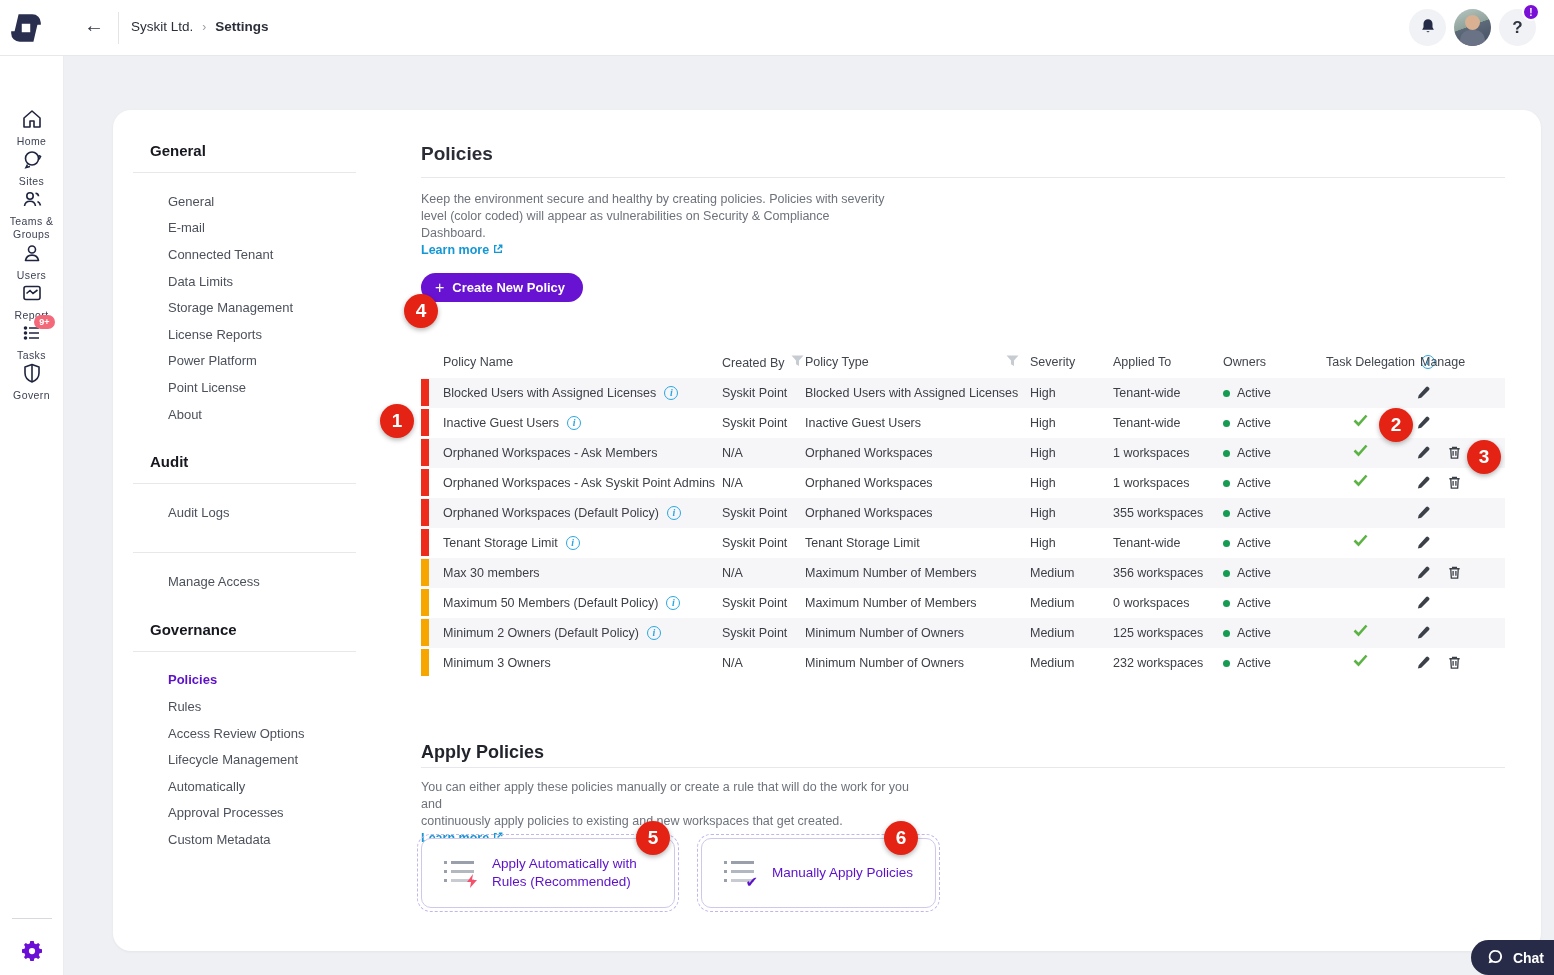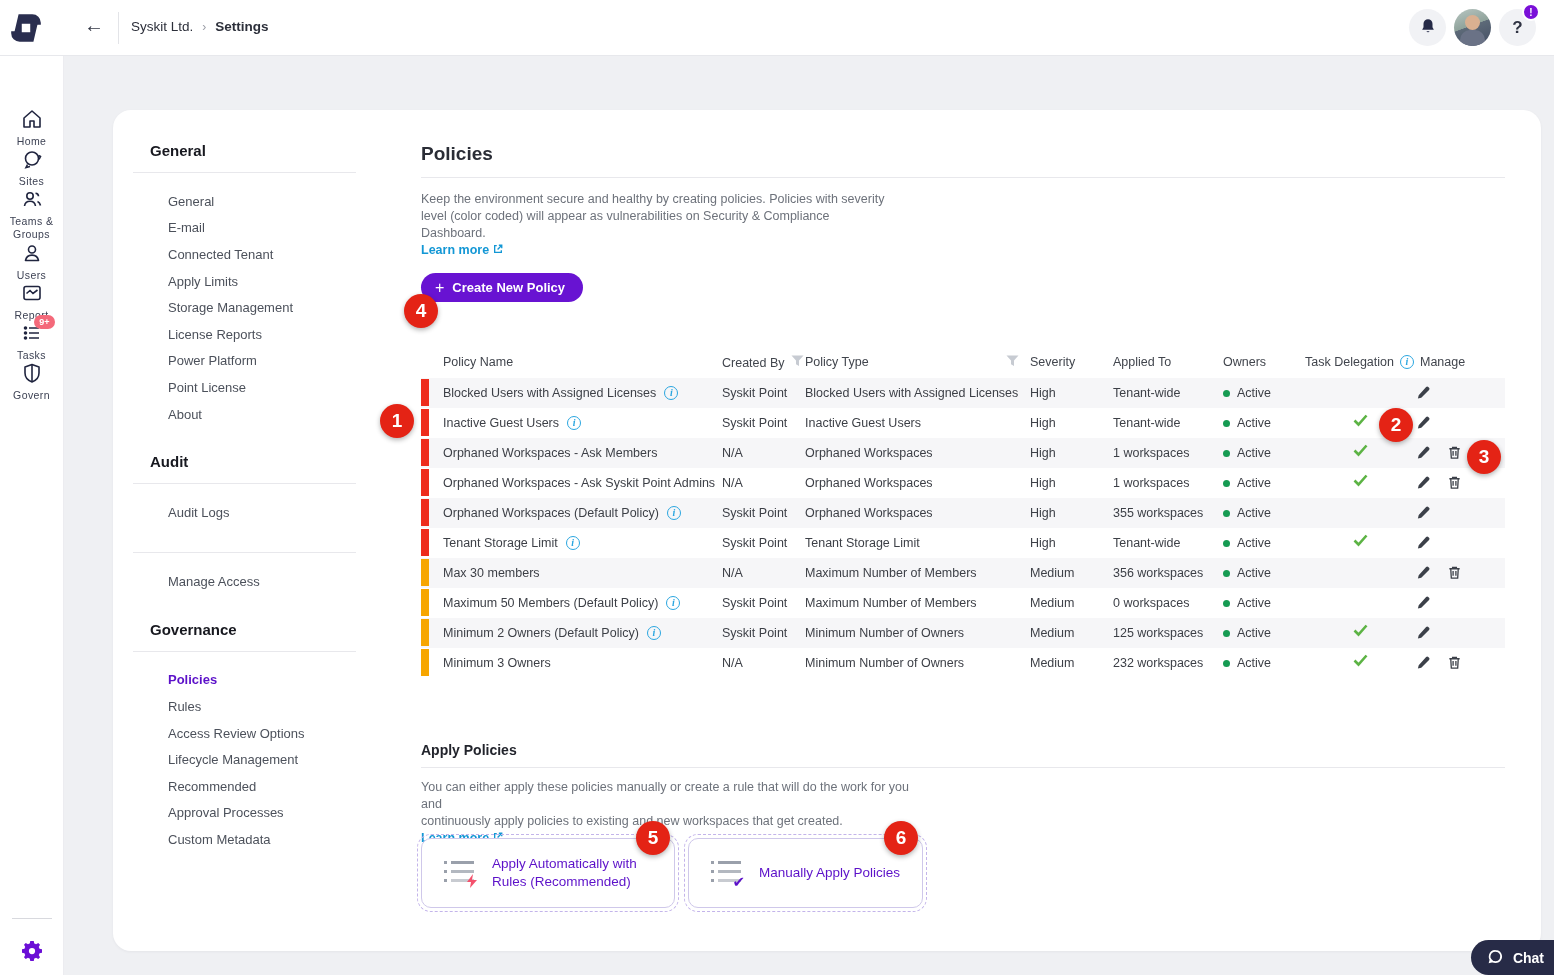--- a/index.html
+++ b/index.html
@@ -74,24 +74,24 @@
   .c-status { left:802px; display:flex; align-items:center; gap:7px; }
   .c-check { left:926px; width:26px; text-align:center; top:6px; }
   .c-manage { left:995px; display:flex; gap:16px; top:7px; }
   .status-dot { width:7px; height:7px; border-radius:50%; background:#169b52; display:inline-block; }
   .check-ic svg { width:15px; height:13px; stroke:#5cb344; stroke-width:2.6; fill:none; }
   .info-ic { width:14px; height:14px; border-radius:50%; border:1.4px solid #2aa6e0; color:#2aa6e0; font-size:10px; font-style:italic; font-weight:bold; font-family:"Liberation Serif","DejaVu Serif",serif; display:inline-flex; align-items:center; justify-content:center; cursor:pointer; line-height:1; }
   .act-ic { cursor:pointer; }
   .act-ic svg { width:15px; height:15px; stroke:#3c4049; fill:none; stroke-width:1.4; }
 
   
-  .apply-title { position:absolute; left:421px; top:742px; font-size:14px; font-weight:800; color:#22242c; }
+  .apply-title { position:absolute; left:421px; top:742px; font-size:18px; font-weight:800; color:#22242c; }
   .apply-rule { position:absolute; left:421px; top:767px; width:1084px; height:1px; background:#e8e8ec; }
   .apply-desc { position:absolute; left:421px; top:779px; font-size:12.5px; color:#6d727b; line-height:17px; width:500px; }
-  .cards { position:absolute; left:421px; top:838px; display:flex; gap:13px; }
+  .cards { position:absolute; left:421px; top:838px; display:flex; gap:26px; }
   .pcard { height:70px; background:#fff; border:1px solid #cfc8ea; border-radius:10px; outline:1px dashed #c3b4ea; outline-offset:3px; display:flex; align-items:center; gap:18px; padding:0 22px; cursor:pointer; }
   .pcard-label { color:#5c11c9; font-size:13.5px; line-height:18px; max-width:160px; }
   .list-glyph { position:relative; width:30px; height:24px; flex:0 0 auto; }
   .lg-row { position:absolute; left:0; height:3px; width:100%; display:flex; gap:4px; }
   .lg-dot { width:3px; height:3px; background:#9aa0ab; }
   .lg-line { flex:1; height:3px; background:#9aa0ab; }
   .lg-row:nth-child(2) .lg-line { opacity:.75; }
   .lg-row:nth-child(3) .lg-line { opacity:.55; }
   .lg-over { position:absolute; right:-4px; bottom:-6px; font-size:14px; }
   .lg-over.bolt svg { width:12px; height:14px; fill:#f4516c; }
@@ -207,21 +207,21 @@
 
 <div class="panel"></div>
 
 <div class="settings-nav">
     <div class="nav-section">
       <div class="nav-title">General</div>
       <hr class="nav-rule">
       <div class="nav-item">General</div>
       <div class="nav-item">E-mail</div>
       <div class="nav-item">Connected Tenant</div>
-      <div class="nav-item">Apply Limits</div>
+      <div class="nav-item">Data Limits</div>
       <div class="nav-item">Storage Management</div>
       <div class="nav-item">License Reports</div>
       <div class="nav-item">Power Platform</div>
       <div class="nav-item">Point License</div>
       <div class="nav-item">About</div>
     </div>
     <div class="nav-section">
       <div class="nav-title">Audit</div>
       <hr class="nav-rule">
       <div class="nav-item">Audit Logs</div>
@@ -230,21 +230,21 @@
       <hr class="nav-rule">
       <div class="nav-item">Manage Access</div>
     </div>
     <div class="nav-section">
       <div class="nav-title">Governance</div>
       <hr class="nav-rule">
       <div class="nav-item active">Policies</div>
       <div class="nav-item">Rules</div>
       <div class="nav-item">Access Review Options</div>
       <div class="nav-item">Lifecycle Management</div>
-      <div class="nav-item">Recommended</div>
+      <div class="nav-item">Automatically</div>
       <div class="nav-item">Approval Processes</div>
       <div class="nav-item">Custom Metadata</div>
     </div>
   </div>
 
 <div class="page-title">Policies</div>
 <div class="title-rule"></div>
 <div class="desc">
   <span>Keep the environment secure and healthy by creating policies. Policies with severity</span><br>
   <span>level (color coded) will appear as vulnerabilities on Security &amp; Compliance Dashboard.</span><br>
@@ -271,21 +271,21 @@
       </span>
     <span class="th" style="left:384px">Policy Type</span>
     <span class="th" style="left:585px">
         <span class="funnel"><svg viewBox="0 0 13 12">
             <path d="M0.5 0.5h12L8 5.5v5.5L5 9.2V5.5z"></path>
           </svg></span>
       </span>
     <span class="th" style="left:609px">Severity</span>
     <span class="th" style="left:692px">Applied To</span>
     <span class="th" style="left:802px">Owners</span>
-    <span class="th" style="left:884px">
+    <span class="th" style="left:905px">
         <span>Task Delegation</span>
         <span class="info-ic">i</span>
       </span>
     <span class="th" style="left:999px">Manage</span>
   </div>
   <div id="table-body">
       <div class="trow alt sev-high">
         <span class="sev-bar"></span>
         <span class="cell c-name">
           <span>Blocked Users with Assigned Licenses</span>

